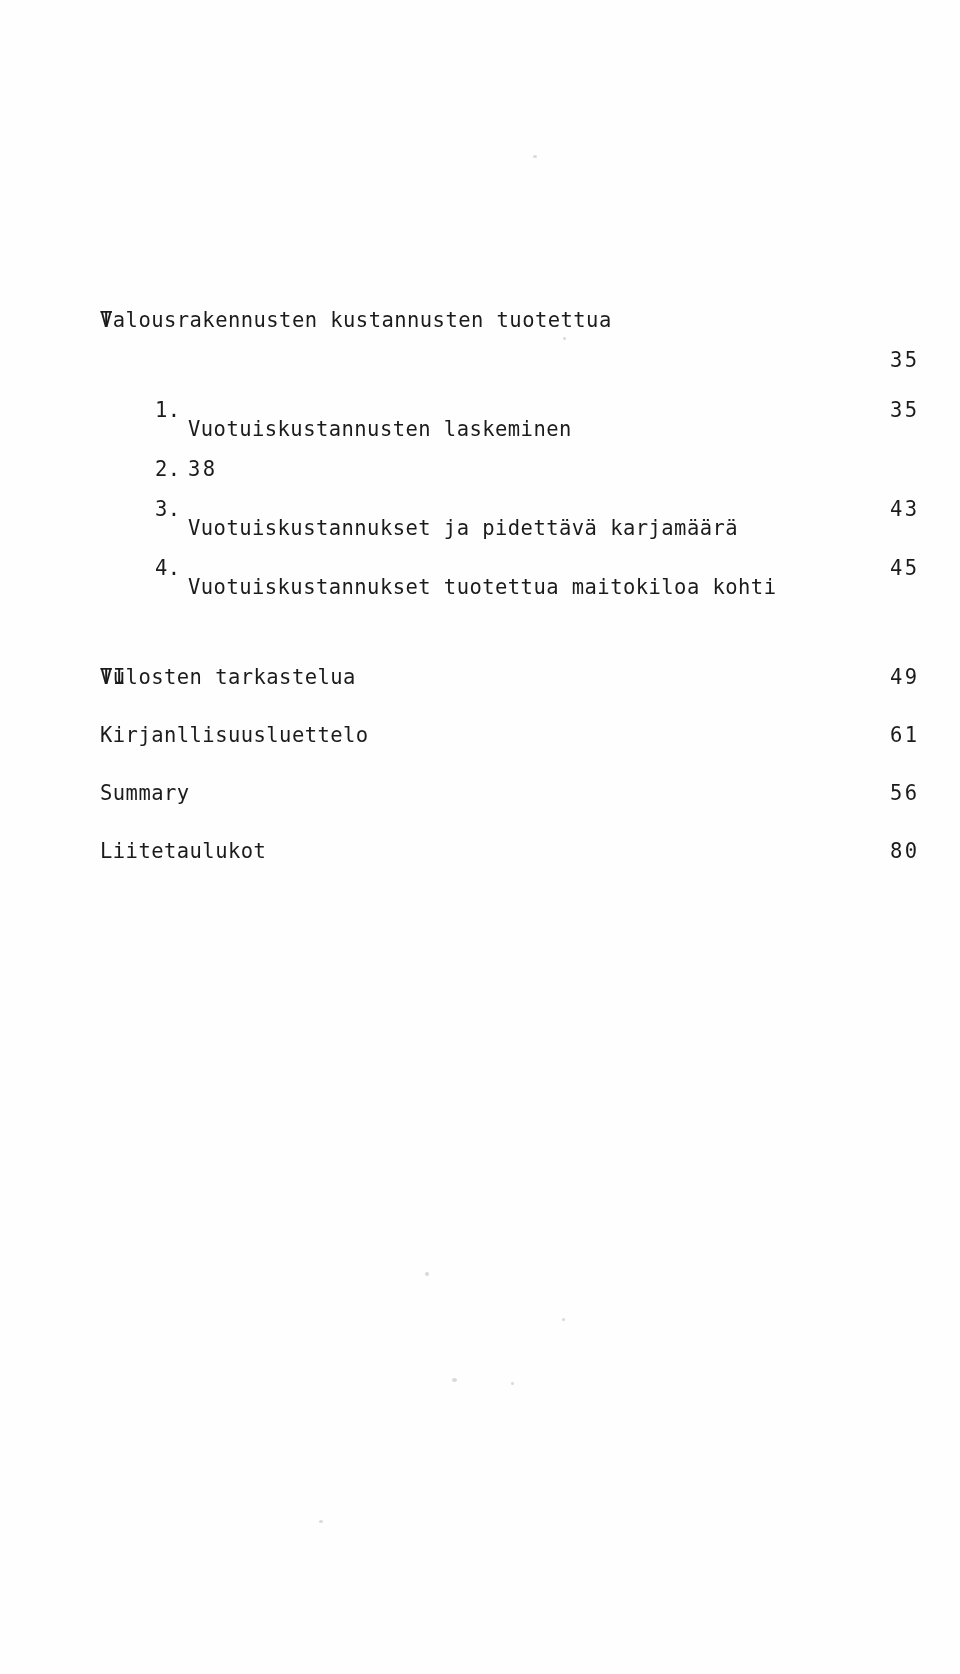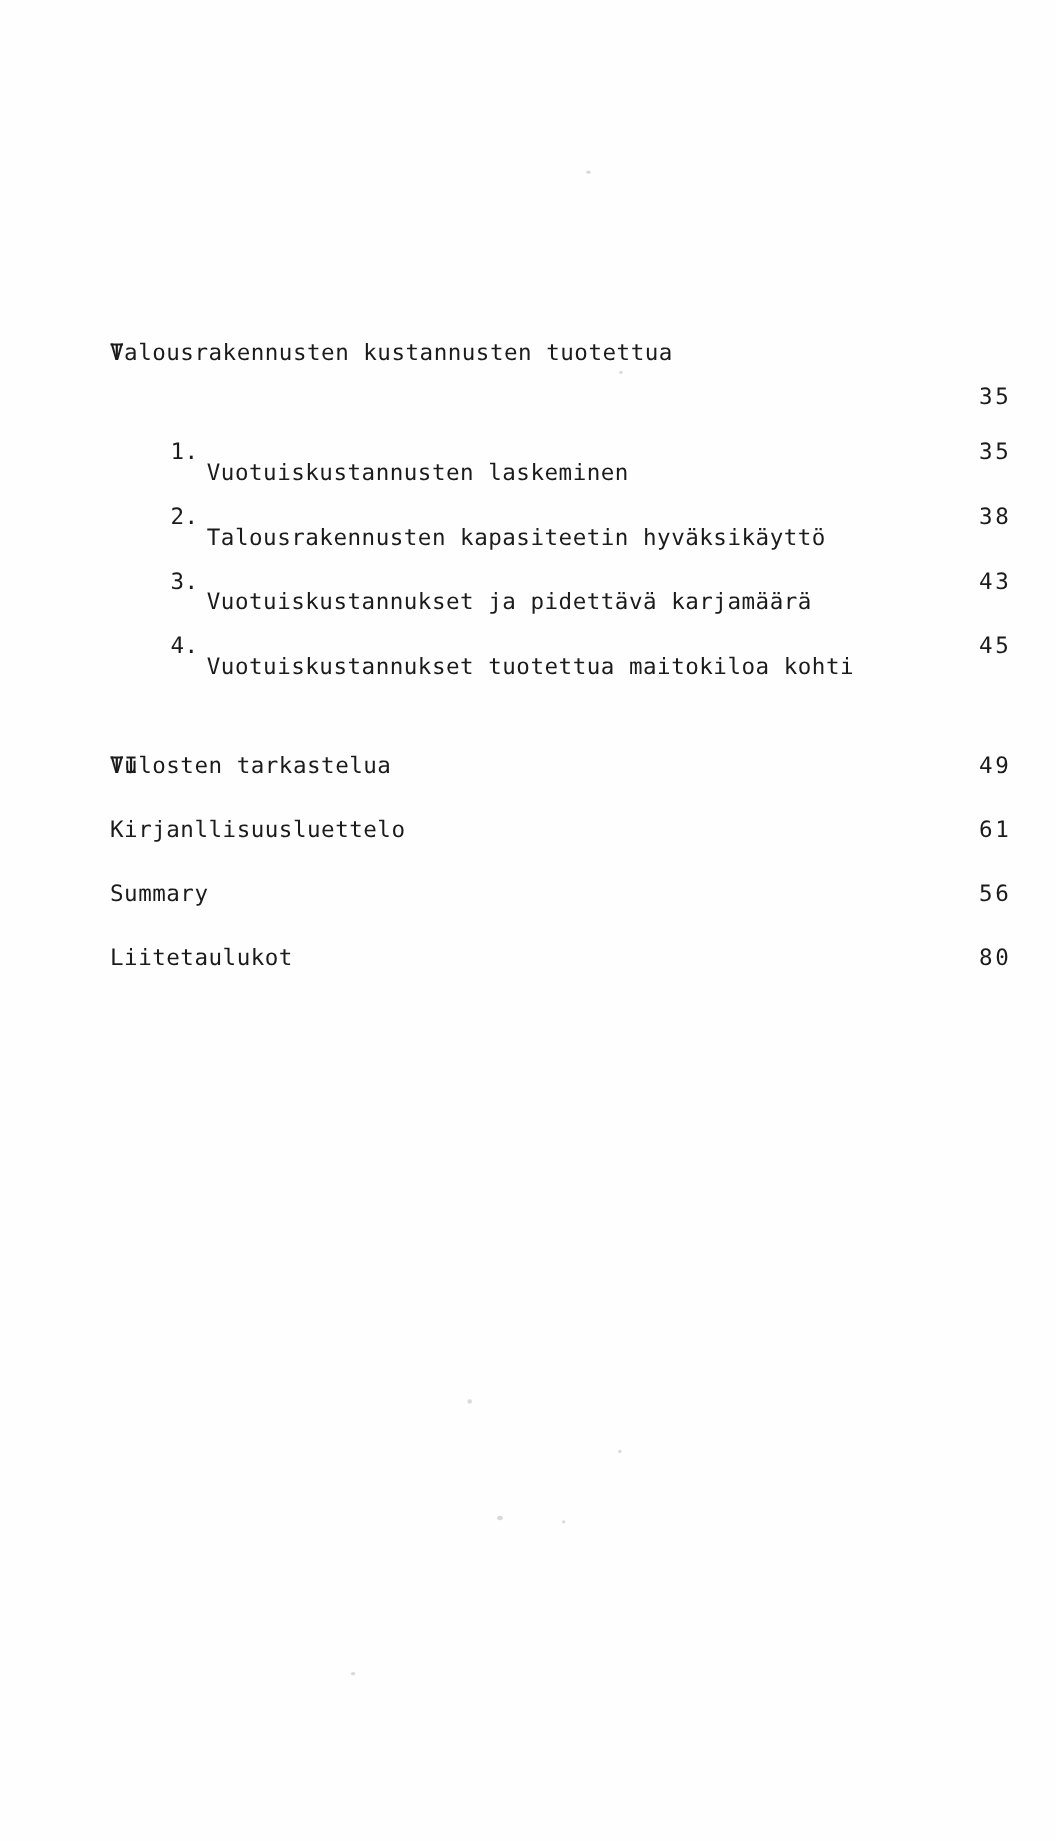--- a/index.html
+++ b/index.html
@@ -137,21 +137,20 @@
     <div class="gap-sm"></div>
 
     <div class="subitem">
       <div class="sub-gutter">1.</div>
       <div class="sub-text">Vuotuiskustannusten laskeminen</div>
       <div class="pagenum">35</div>
     </div>
 
     <div class="subitem">
       <div class="sub-gutter">2.</div>
-      <div class="sub-text">Talousrakennusten kapasiteetin hyväksikäyttö</div>
       <div class="pagenum">38</div>
     </div>
 
     <div class="subitem">
       <div class="sub-gutter">3.</div>
       <div class="sub-text">Vuotuiskustannukset ja pidettävä karjamäärä</div>
       <div class="pagenum">43</div>
     </div>
 
     <div class="subitem">

